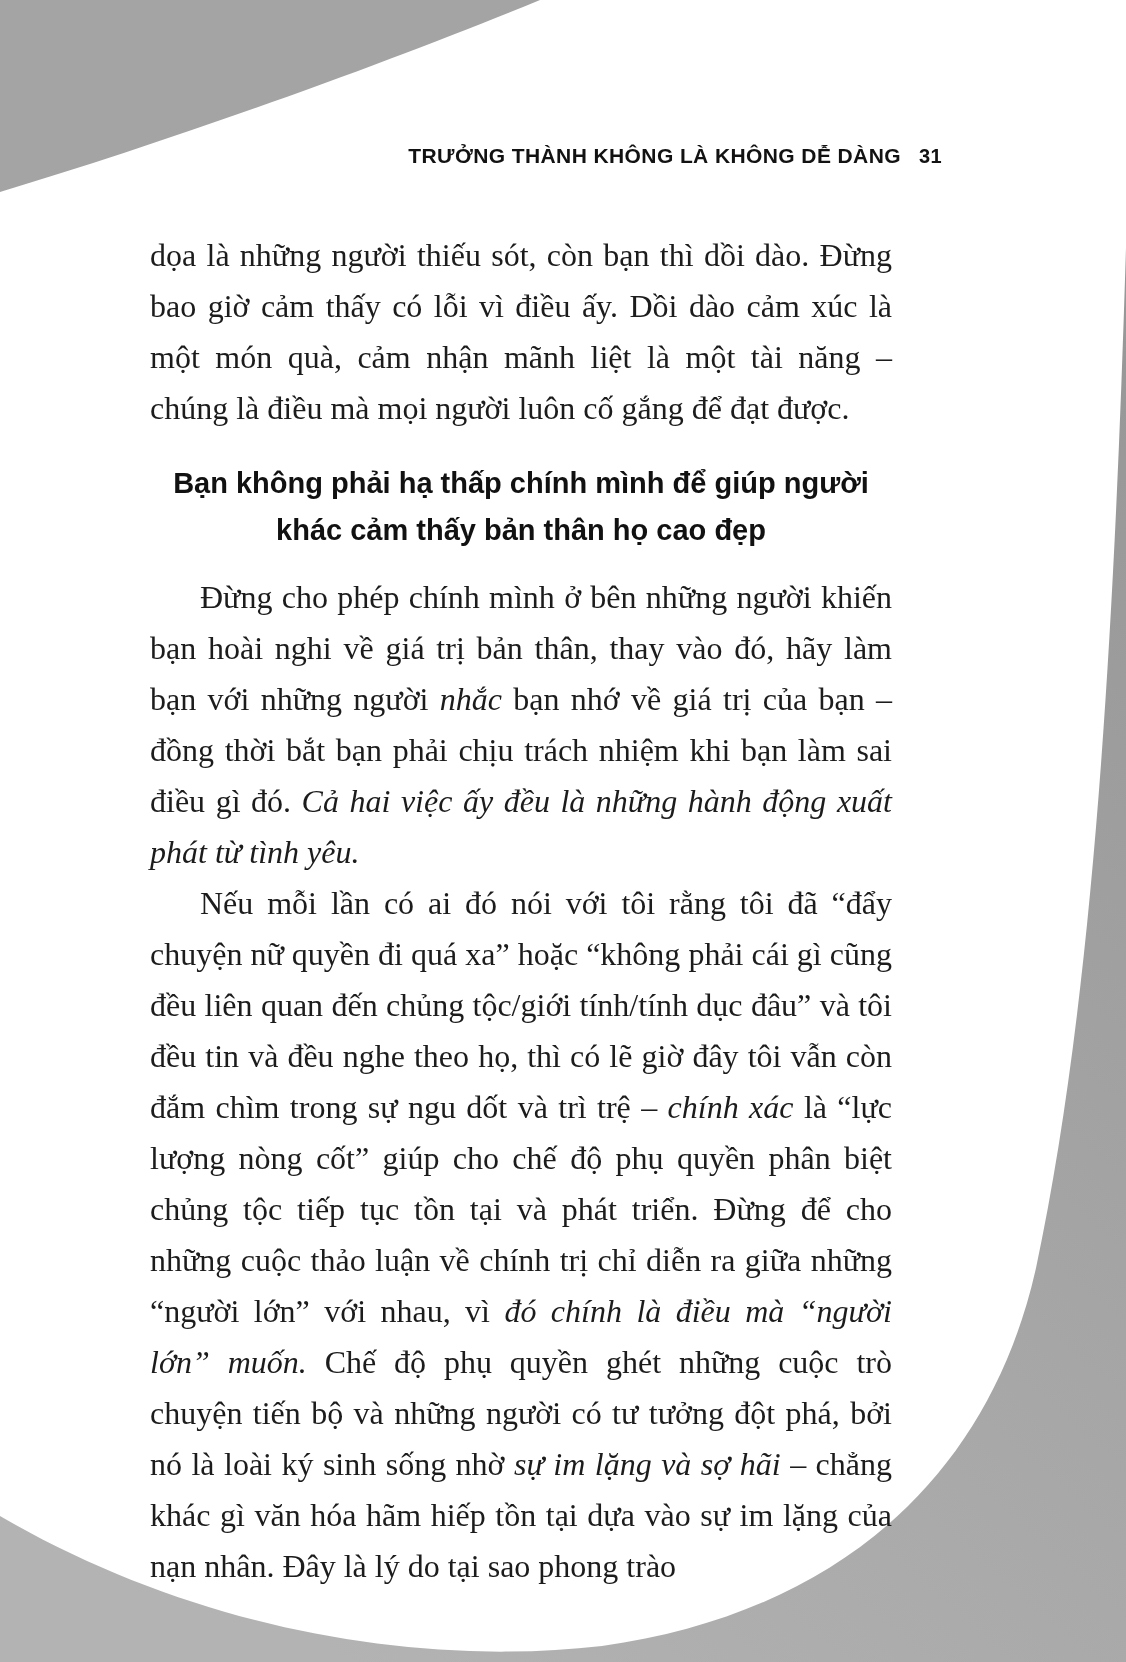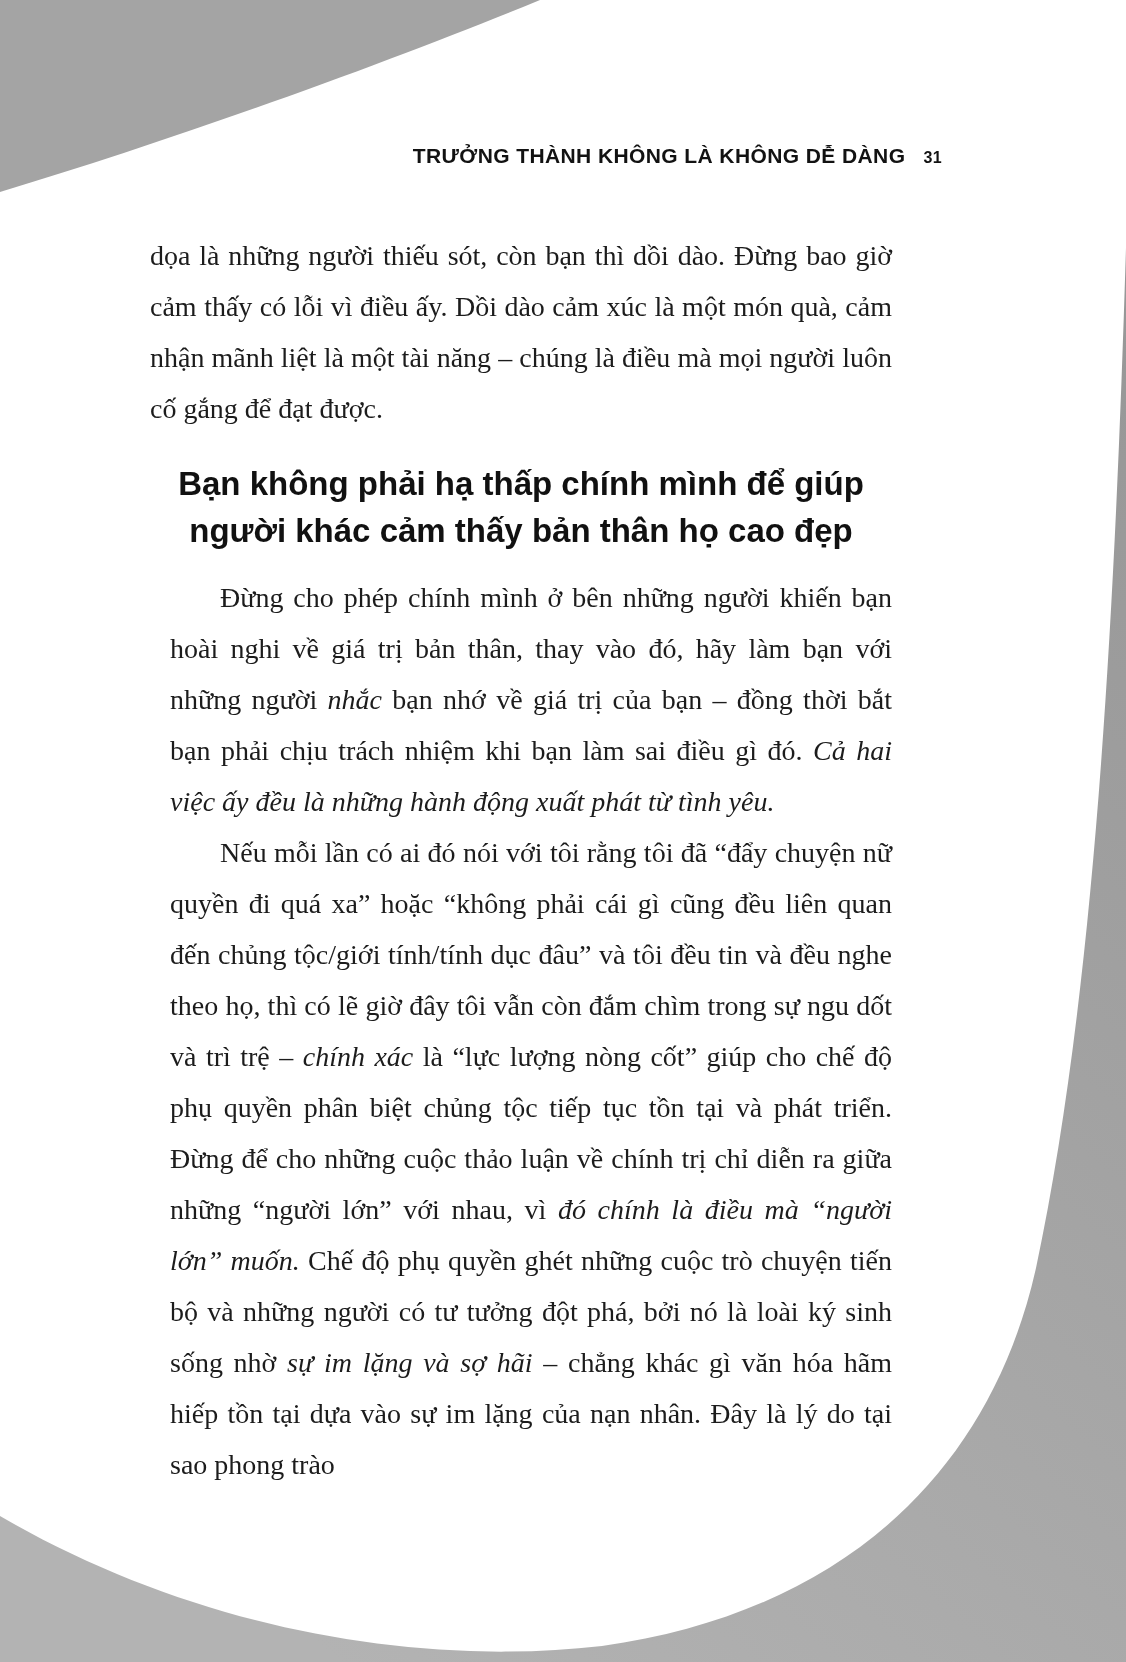--- a/index.html
+++ b/index.html
@@ -27,46 +27,46 @@
     text-align: right;
     font-family: "Liberation Sans", "DejaVu Sans", sans-serif;
     font-weight: 700;
     font-size: 21px;
     letter-spacing: 0.4px;
     color: #121212;
     white-space: nowrap;
   }
   .running-header .pagenum {
     margin-left: 18px;
-    font-size: 16px;
+    font-size: 20px;
   }
   .content {
     position: absolute;
     left: 150px;
     top: 0;
     width: 742px;
     padding-top: 230px;
     z-index: 1;
   }
   .para {
-    font-size: 28px;
+    font-size: 32px;
     line-height: 51px;
     text-align: justify;
     color: #1c1c1c;
   }
-  .para.indent { text-indent: 50px; margin-left: 20px; }
+  .para.indent { text-indent: 50px; }
   .para em { font-style: italic; }
   .section-heading {
     margin-top: 26px;
     margin-bottom: 18px;
     padding: 0 14px;
     text-align: center;
     font-family: "Liberation Sans", "DejaVu Sans", sans-serif;
     font-weight: 700;
-    font-size: 33px;
+    font-size: 29px;
     line-height: 47px;
     color: #111111;
   }
 </style>
 </head>
 <body>
 
 <svg class="decor" viewBox="0 0 1126 1662" xmlns="http://www.w3.org/2000/svg">
   <defs>
     <linearGradient id="curveGrad" x1="1" y1="0" x2="0.3" y2="1">

